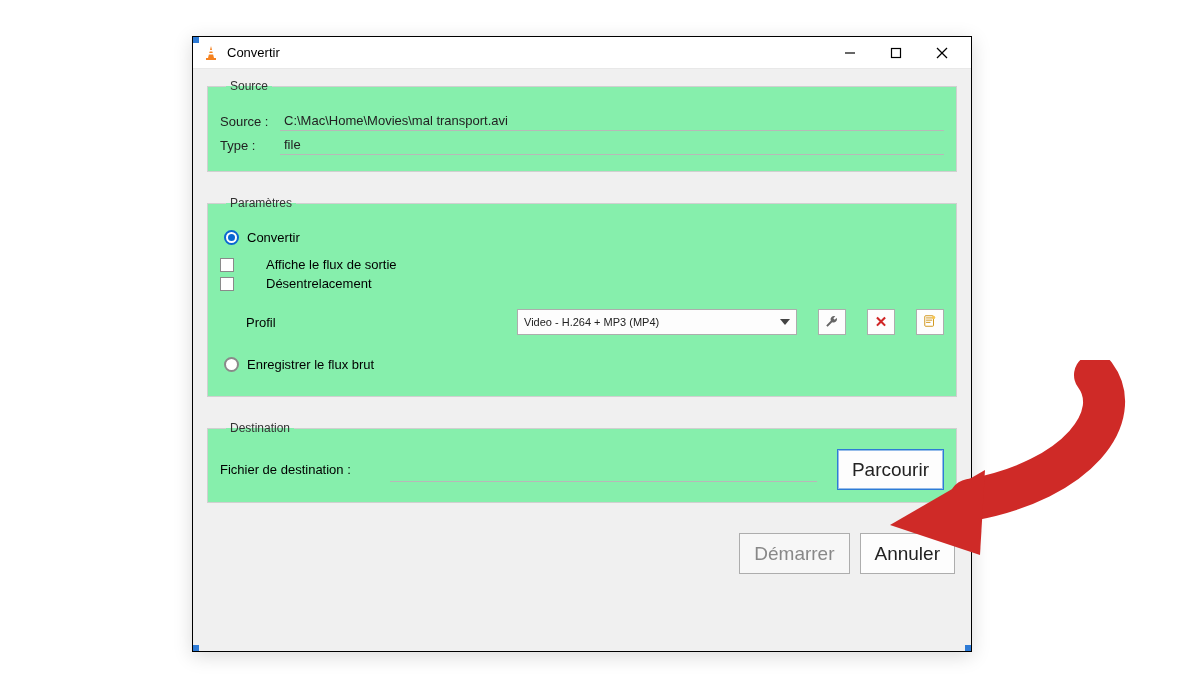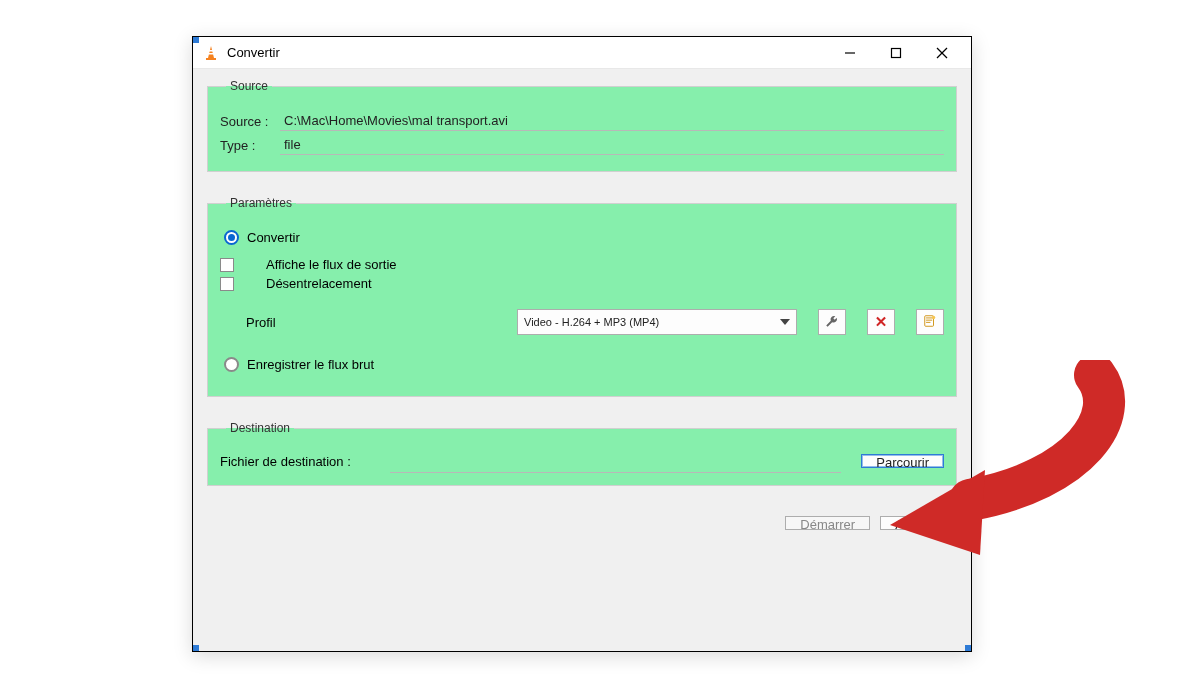--- a/index.html
+++ b/index.html
@@ -159,24 +159,24 @@
   .dest-row .dlabel { width: 150px; }
   .dest-input {
     flex: 1 1 auto;
     height: 24px;
     border: none;
     border-bottom: 1px solid #b8b8b8;
     background: transparent;
     outline: none;
   }
   .btn {
-    height: 14px;
+    height: 41px;
     border: 1px solid #adadad;
     background: #fdfdfd;
-    font-size: 13px;
+    font-size: 19px;
     padding: 0 14px;
     color: #222;
   }
   .btn.highlight {
     border: 1px solid #2e7bd6;
     box-shadow: 0 0 0 1px rgba(46,123,214,0.5) inset;
   }
   .footer {
     display: flex; justify-content: flex-end; gap: 10px;
     padding: 6px 2px 0 2px;

